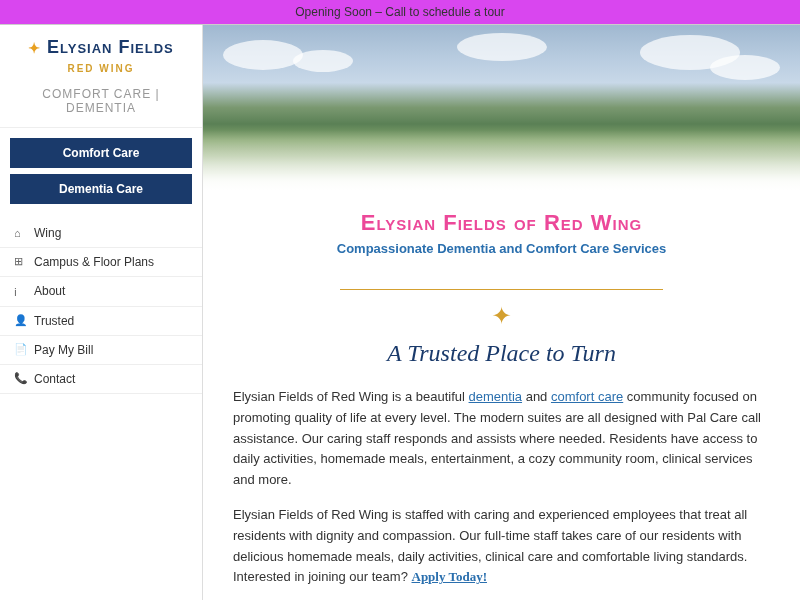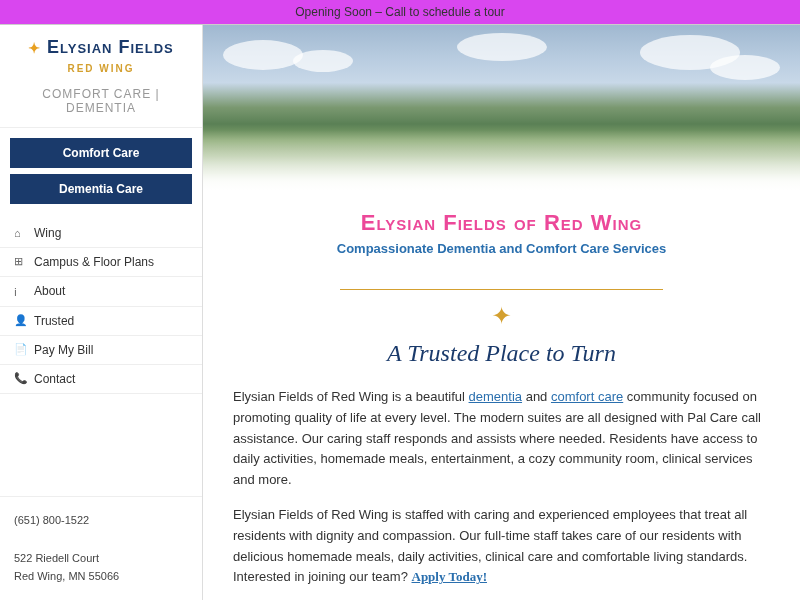--- a/index.html
+++ b/index.html
@@ -267,26 +267,20 @@
       <div class="nav-item">
         <span class="icon">📄</span>
         <span>Pay My Bill</span>
       </div>
       <div class="nav-item">
         <span class="icon">📞</span>
         <span>Contact</span>
       </div>
     </nav>
 
-    <div class="sidebar-contact">
-      <div>(651) 800-1522</div>
-      <br>
-      <div>522 Riedell Court</div>
-      <div>Red Wing, MN 55066</div>
-    </div>
   </aside>
 
   <main class="main-content">
 
     <div class="hero-image">
       <div class="hero-sky"></div>
 
       <div class="cloud" style="width:80px;height:30px;top:15px;left:20px;"></div>
       <div class="cloud" style="width:60px;height:22px;top:25px;left:90px;"></div>
       <div class="cloud" style="width:100px;height:35px;top:10px;right:60px;"></div>

